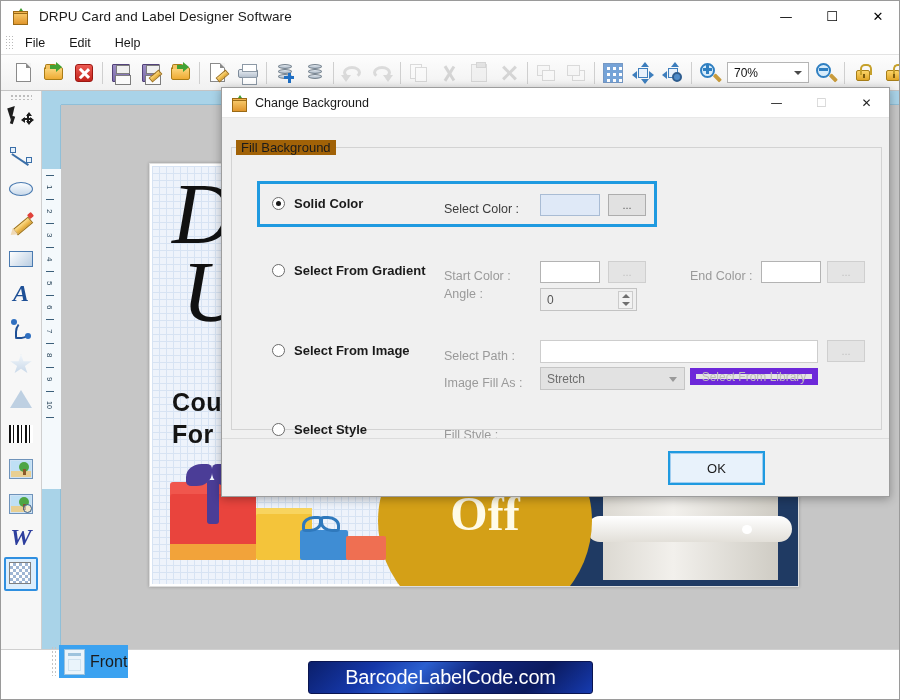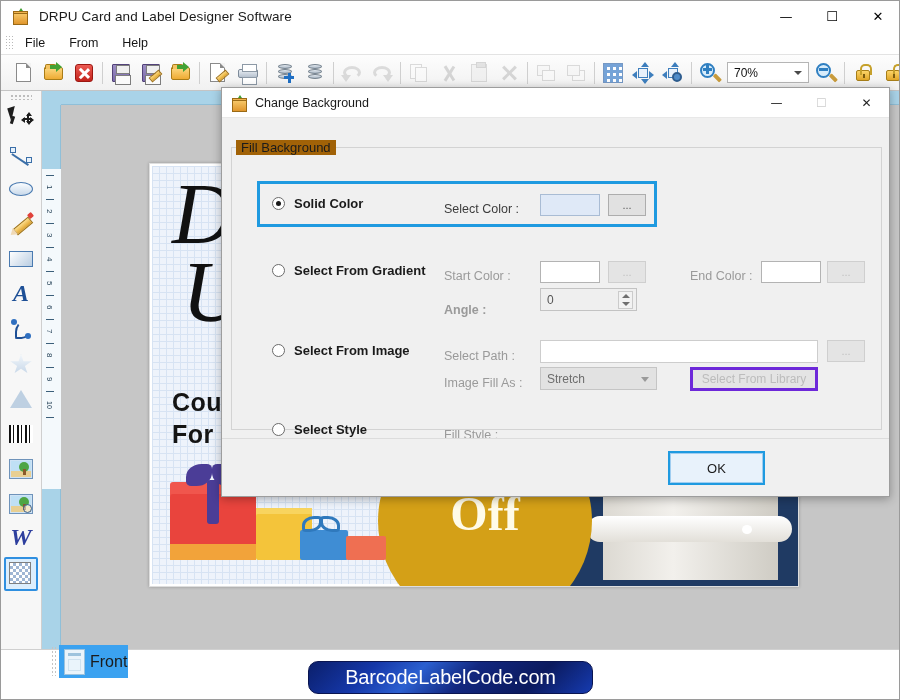--- a/index.html
+++ b/index.html
@@ -367,21 +367,21 @@
     background-image:radial-gradient(circle,#c4c4c4 1px,transparent 1px);background-size:3px 4px;}
   .tab-front{
     position:absolute;left:58px;top:644px;width:69px;height:33px;background:#3ba2f0;
     display:flex;align-items:center;gap:5px;padding-left:5px;
   }
   .tab-front .pg{width:21px;height:26px;background:#eaf4fb;border:1px solid #9dc3dd;position:relative;}
   .tab-front .pg::before{content:"";position:absolute;left:3px;top:3px;right:3px;height:3px;background:#9dc3dd;}
   .tab-front .pg::after{content:"";position:absolute;left:3px;top:9px;right:3px;bottom:3px;border:1px solid #cfe2ef;}
   .tab-front span{font-size:16px;color:#1b1b1b;}
   .wmark{
-    position:absolute;left:307px;top:660px;width:285px;height:33px;border-radius:10px;
+    position:absolute;left:307px;top:660px;width:285px;height:33px;border-radius:3px;
     background:linear-gradient(135deg,#0b1f6b 0%,#1537a8 22%,#2b5fd0 38%,#12277f 55%,#0b1a5e 78%,#163bb0 100%);
     border:1px solid #0a1550;
     display:flex;align-items:center;justify-content:center;
   }
   .wmark span{color:#ffffff;font-size:20px;letter-spacing:-.2px;
     font-family:"Liberation Sans",sans-serif;}
 
   
   .overlay{position:absolute;inset:0;background:transparent;}
   .dialog{
@@ -449,21 +449,21 @@
   .spin .arrows b{width:0;height:0;display:block;}
   .spin .arrows b.up{border-left:4px solid transparent;border-right:4px solid transparent;border-bottom:4px solid #6e6e6e;}
   .spin .arrows b.dn{border-left:4px solid transparent;border-right:4px solid transparent;border-top:4px solid #6e6e6e;}
   .combo{
     height:23px;border:1px solid #c5c5c5;background:#e2e2e2;position:relative;
     display:inline-flex;align-items:center;padding-left:6px;font-size:12px;color:#6d6d6d;vertical-align:middle;
   }
   .combo .cv{position:absolute;right:7px;top:9px;width:0;height:0;
     border-left:4px solid transparent;border-right:4px solid transparent;border-top:5px solid #9a9a9a;}
   .btn-dis{
-    height:24px;border:3px solid #6d28d9;background:#e4e4e4;color:#bcbcbc;font-size:12px;
+    height:17px;border:6px solid #6d28d9;background:#e4e4e4;color:#bcbcbc;font-size:12px;
     display:inline-flex;align-items:center;justify-content:center;vertical-align:middle;
   }
 
   .dlg-footer{
     position:absolute;left:0;bottom:0;width:667px;height:58px;background:#f0f0f0;
     border-top:1px solid #dcdcdc;
   }
   .btn-ok{
     position:absolute;left:448px;top:14px;width:93px;height:30px;
     background:#e8f2fb;border:1px solid #9fcdf0;outline:2px solid #1f9ae0;
@@ -491,21 +491,21 @@
     <div class="win-btns">
       <div class="win-btn">—</div>
       <div class="win-btn">☐</div>
       <div class="win-btn close">✕</div>
     </div>
   </div>
 
   <div class="menubar">
     <div class="menu-grip"></div>
     <div class="menu-item">File</div>
-    <div class="menu-item">From</div>
+    <div class="menu-item">Edit</div>
     <div class="menu-item">Help</div>
   </div>
 
   <div class="toolbar">
     <div class="tb-grip"></div>
 
     <div class="tb-btn">
         <span class="ic">
           <i class="i-page"></i>
         </span>
@@ -903,21 +903,21 @@
       </div>
       <div class="row" style="left:468px;top:148px;">
         <span class="fieldlabel">End Color :</span>
       </div>
       <div class="row" style="left:539px;top:143px;">
         <span class="swatch"></span>
       </div>
       <div class="row" style="left:605px;top:143px;">
         <span class="ellipsis-btn dis">...</span>
       </div>
-      <div class="row" style="left:222px;top:182px;font-weight:bold;">
+      <div class="row" style="left:222px;top:166px;">
         <span class="fieldlabel">Angle :</span>
       </div>
       <div class="row" style="left:318px;top:170px;">
         <span class="spin">
           <span>0</span>
           <i class="arrows">
                 <b class="up"></b>
                 <b class="dn"></b>
               </i>
         </span>
@@ -933,21 +933,21 @@
       <div class="row" style="left:318px;top:222px;">
         <span class="txtinput dis" style="width:278px"></span>
       </div>
       <div class="row" style="left:605px;top:222px;">
         <span class="ellipsis-btn dis">...</span>
       </div>
       <div class="row" style="left:222px;top:255px;">
         <span class="fieldlabel">Image Fill As :</span>
       </div>
       <div class="row" style="left:318px;top:249px;">
-        <span class="combo" style="width:117px">
+        <span class="combo" style="width:145px">
           <span>Stretch</span>
           <i class="cv"></i>
         </span>
       </div>
       <div class="row" style="left:468px;top:249px;">
         <span class="btn-dis" style="width:128px">Select From Library</span>
       </div>
 
       <div class="row" style="left:50px;top:304px;display:flex;align-items:center;">
         <span class="radio"></span>

